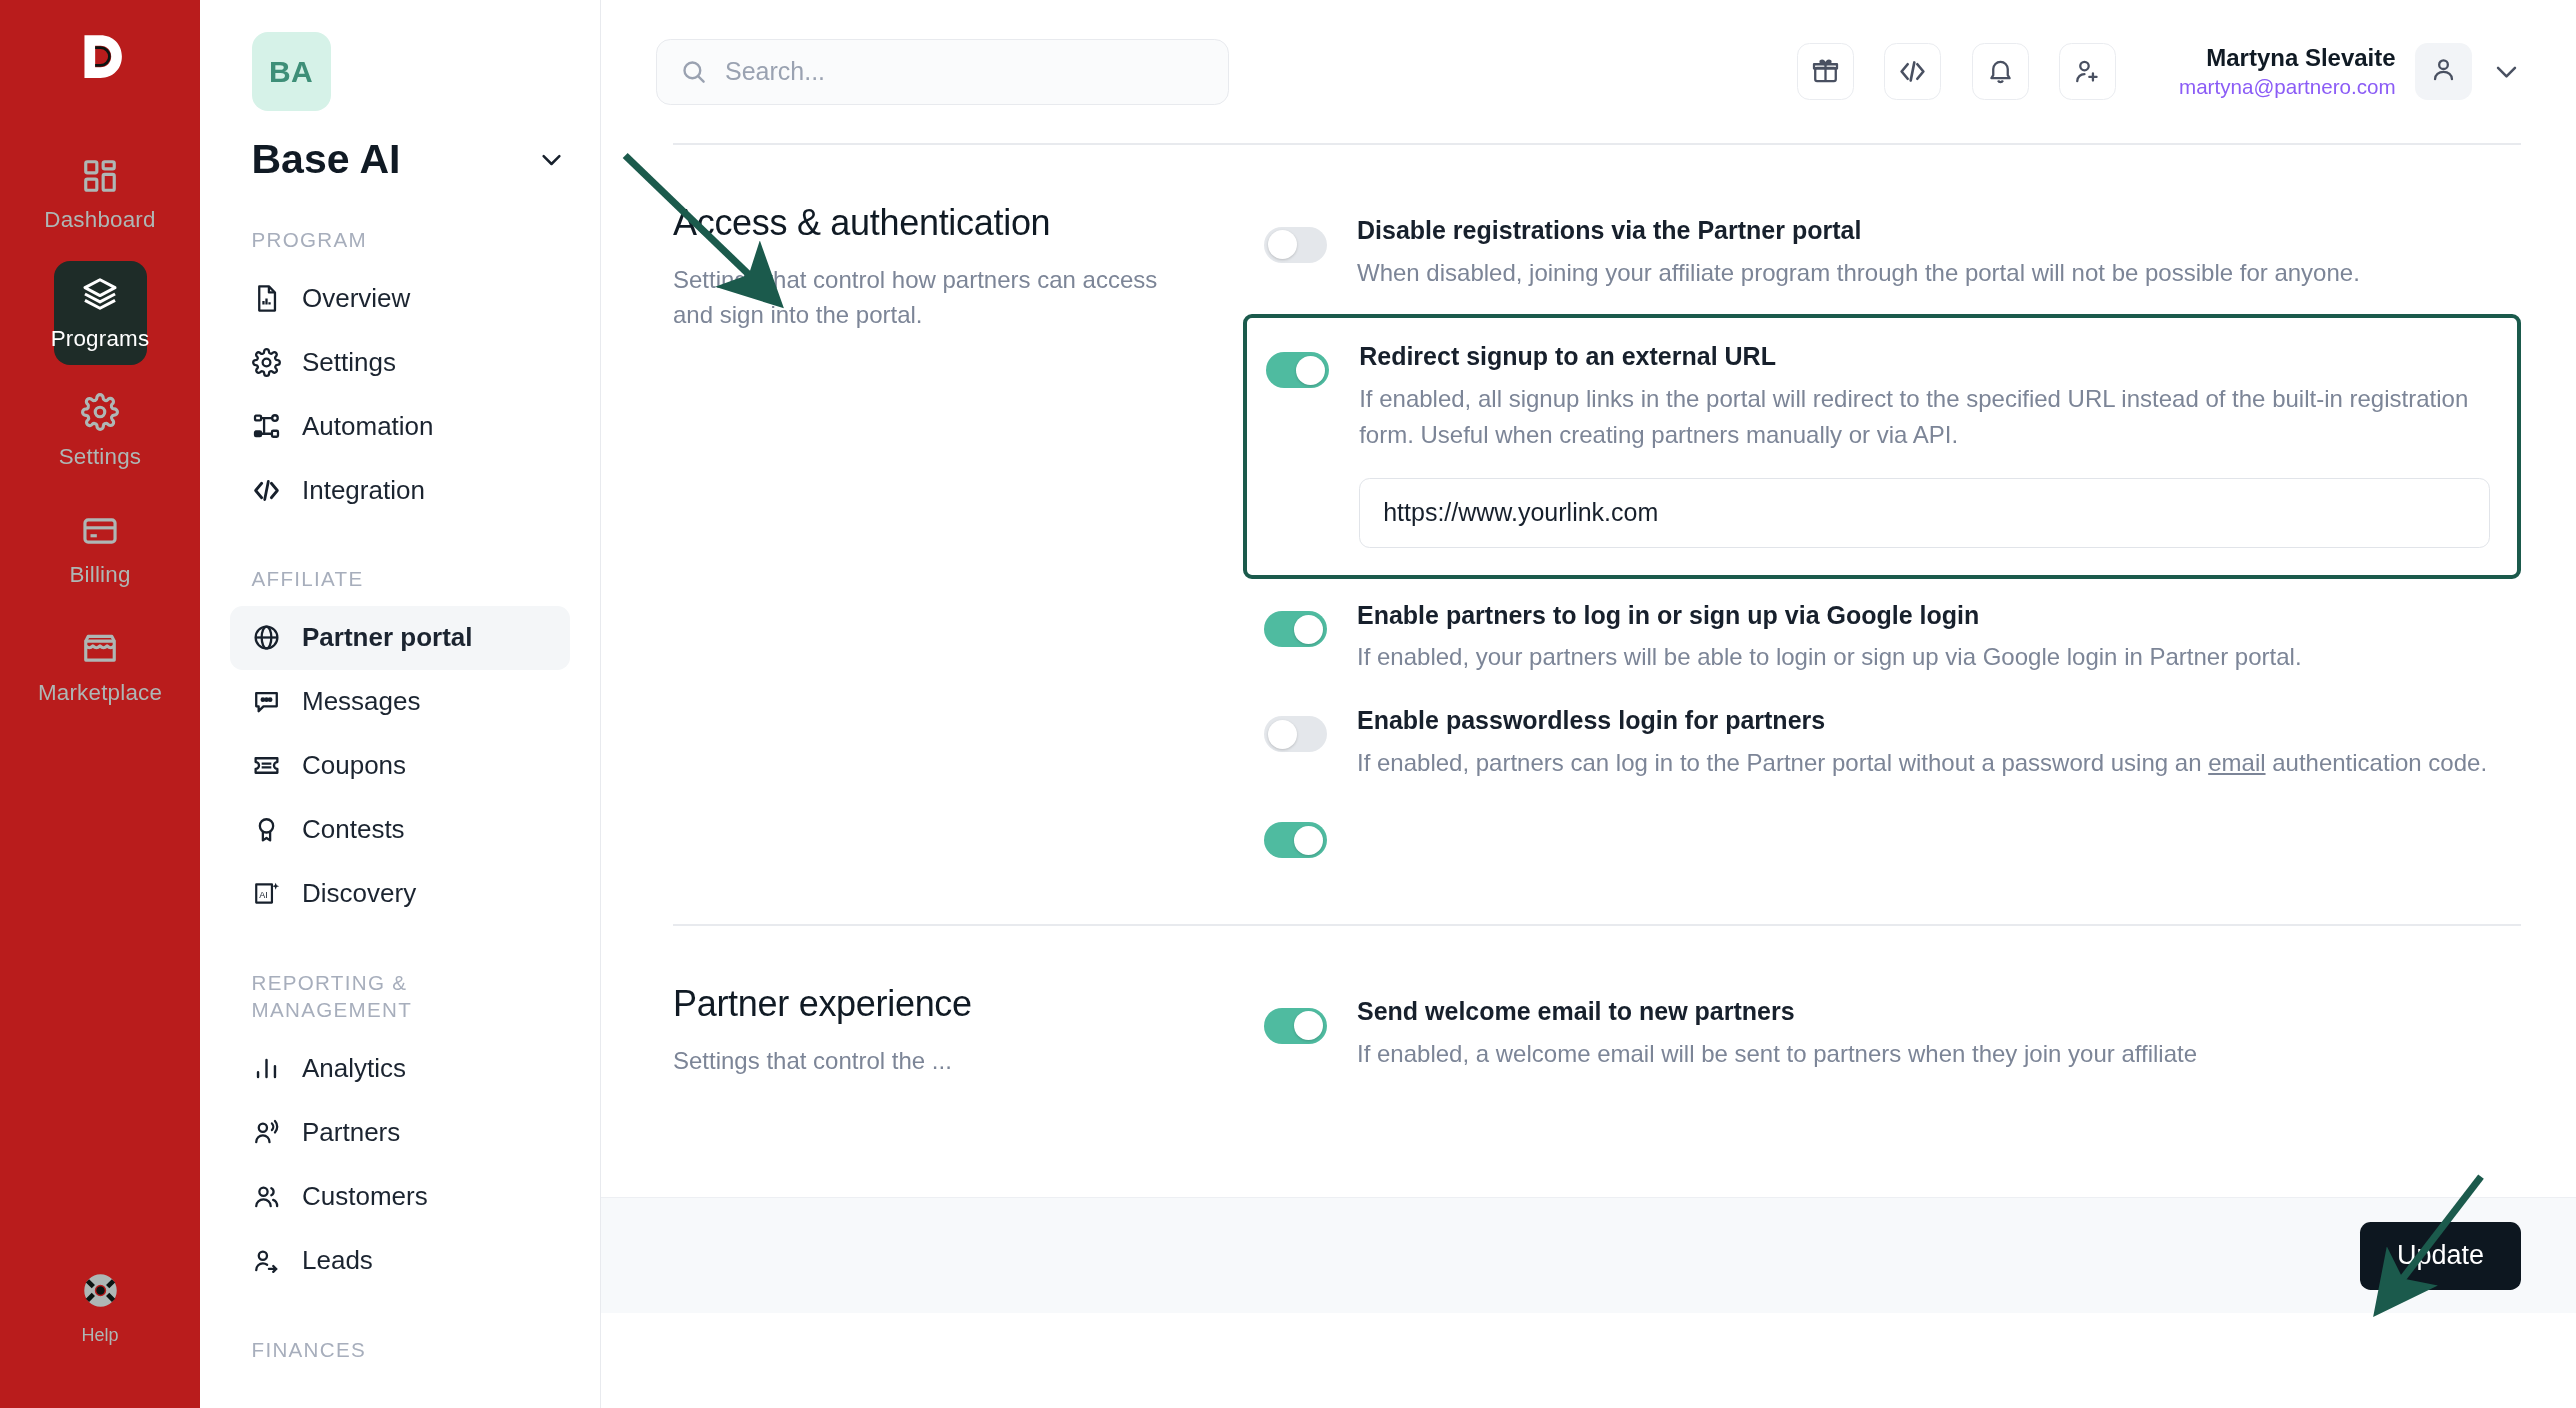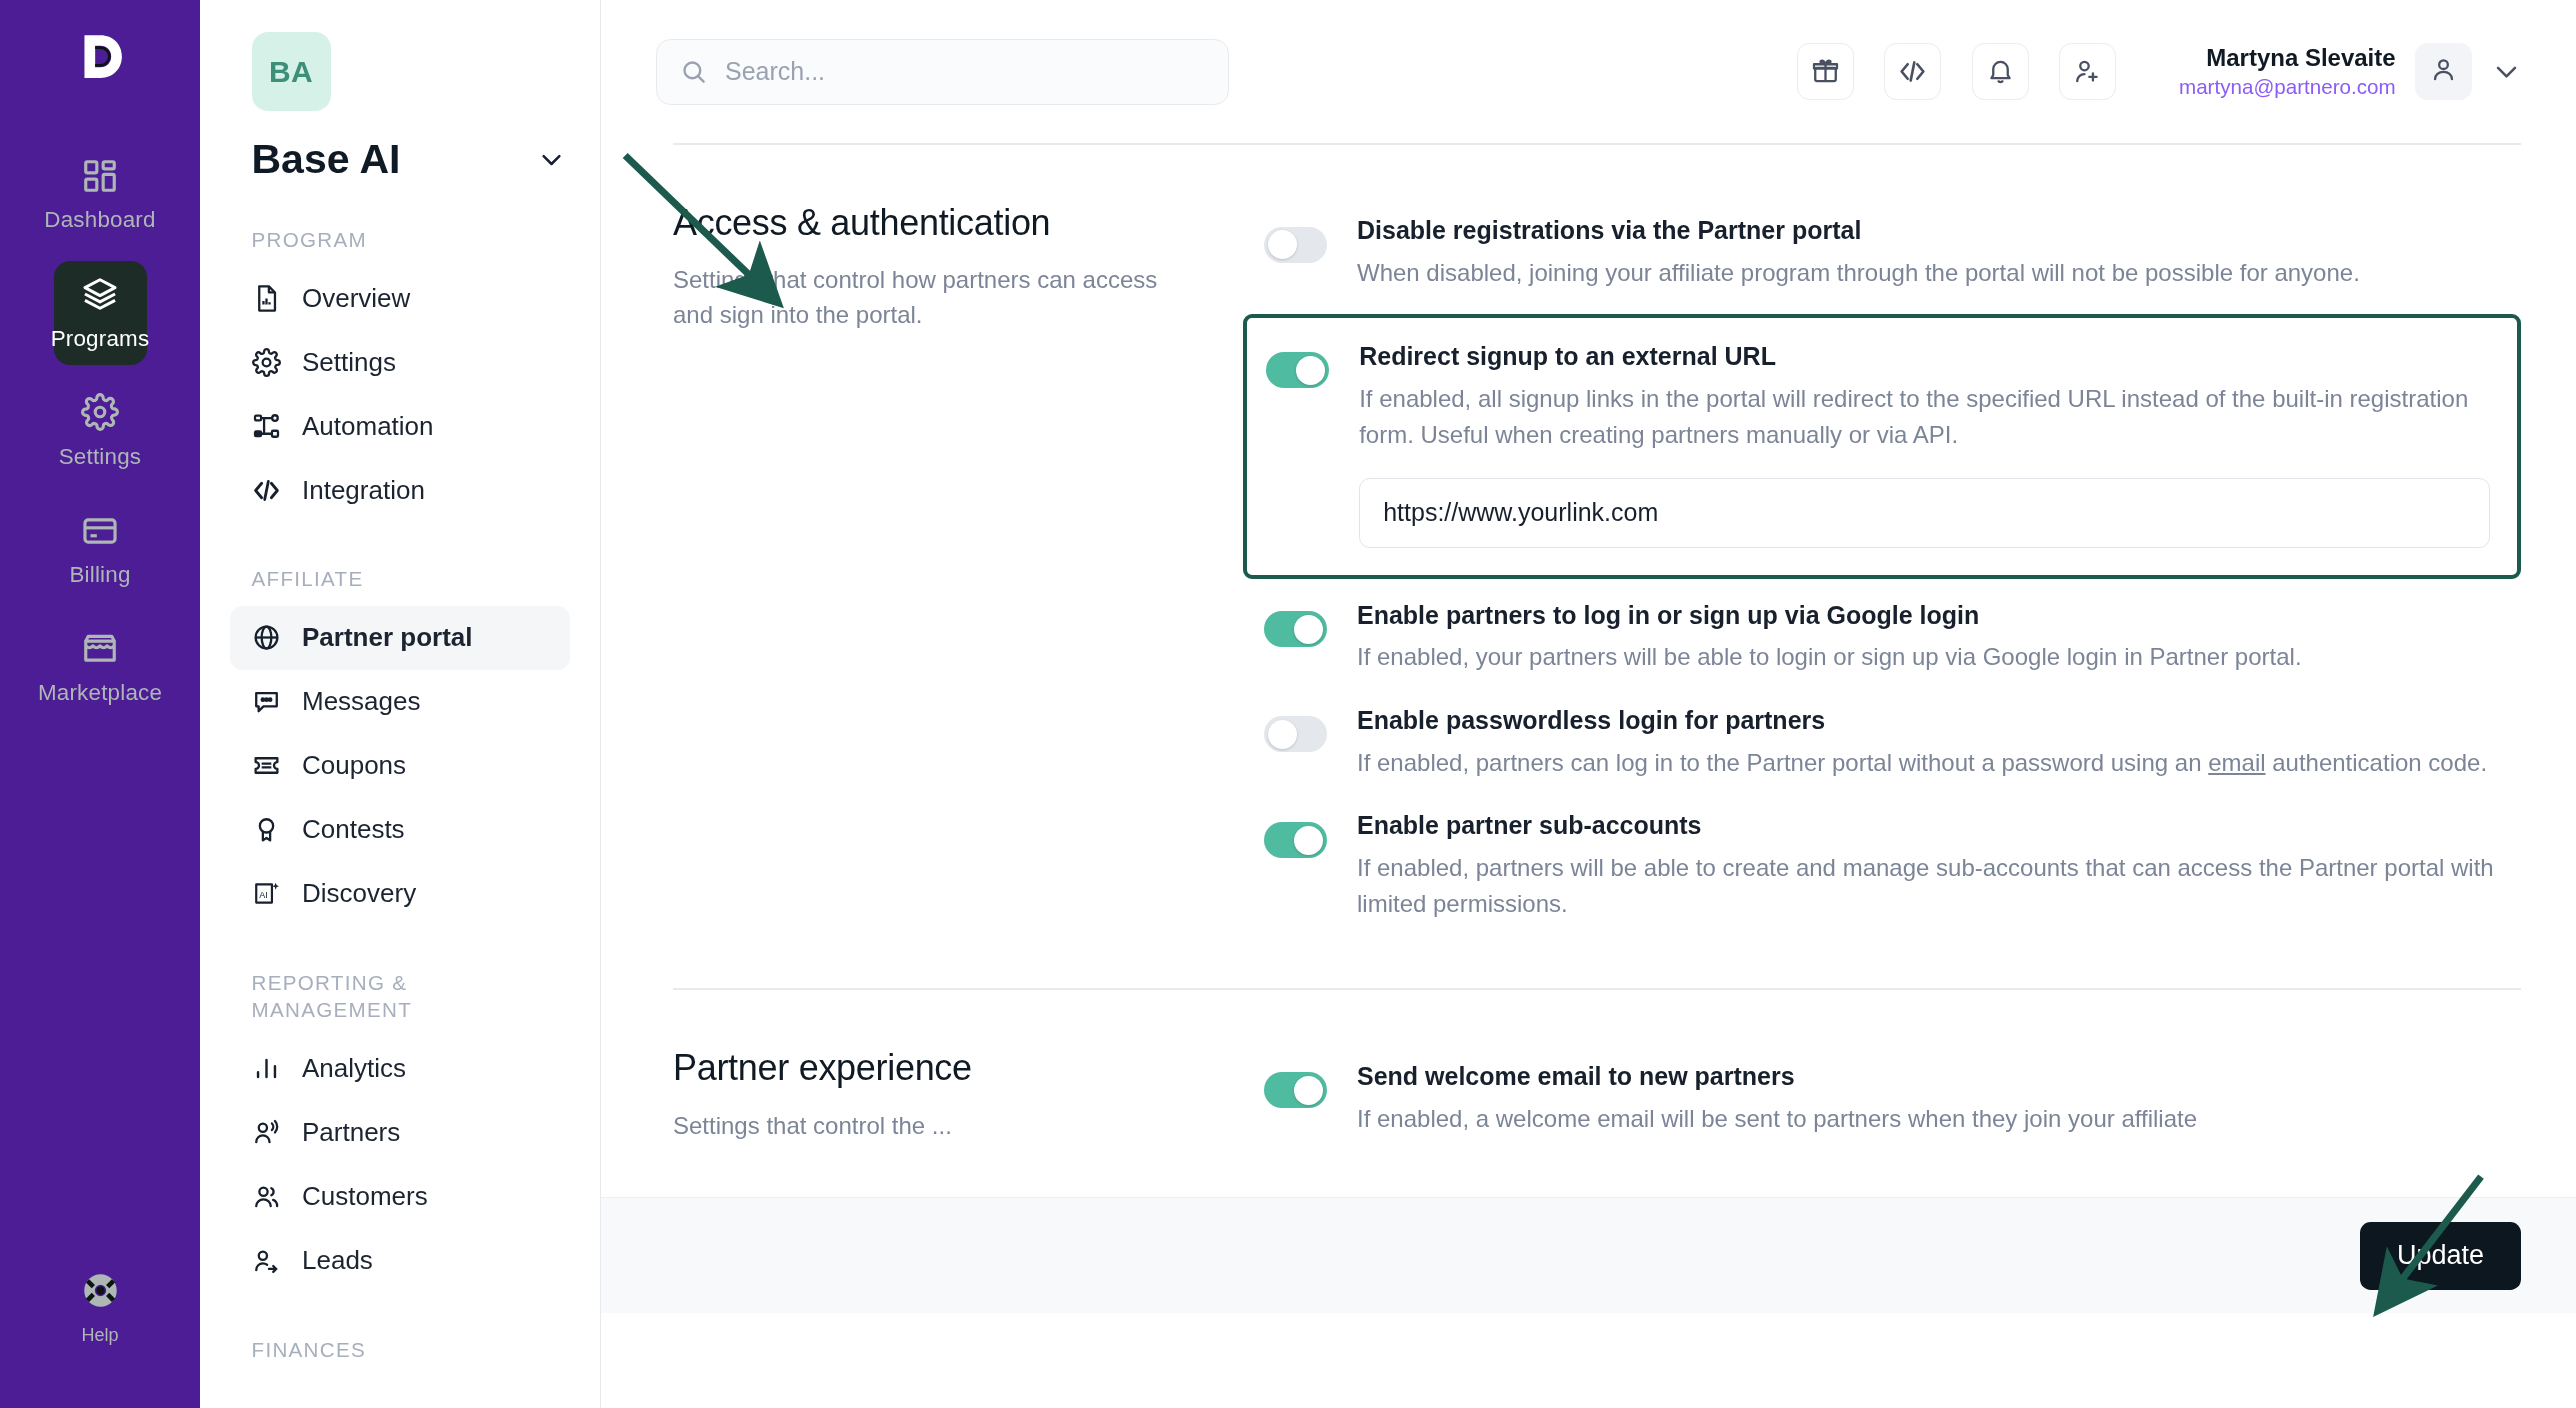--- a/index.html
+++ b/index.html
@@ -7,21 +7,21 @@
     width: 2576px; height: 1409px;
     font-family: "Liberation Sans", sans-serif;
     background: #ffffff;
     overflow: hidden;
   }
   .app { display: flex; width: 2576px; height: 1409px; position: relative; }
 
   
   .rail {
     width: 200px; flex: 0 0 200px; height: 1409px;
-    background: #4c1d95;
+    background: #b91c1c;
     display: flex; flex-direction: column; align-items: center;
     padding-top: 23px; position: relative;
   }
   .rail-logo { width: 66px; height: 66px; display: flex; align-items: center; justify-content: center; margin-bottom: 54px; }
   .rail-items { display: flex; flex-direction: column; align-items: center; gap: 14.3px; width: 100%; }
   .rail-item {
     width: 93px; height: 104px; border-radius: 16px;
     display: flex; flex-direction: column; align-items: center; justify-content: center;
     gap: 12.5px; cursor: pointer;
   }
@@ -528,24 +528,20 @@
             <div class="srow-body">
               <div class="srow-title">Enable passwordless login for partners</div>
               <div class="srow-desc"><span>If enabled, partners can log in to the Partner portal without a password using an </span><u>email</u><span> authentication code.</span></div>
             </div>
           </div>
 
           <div class="srow">
             <div class="toggle on">
                 <div class="knob"></div>
               </div>
-            <div class="srow-body">
-              <div class="srow-title">Enable partner sub-accounts</div>
-              <div class="srow-desc">If enabled, partners will be able to create and manage sub-accounts that can access the Partner portal with limited permissions.</div>
-            </div>
           </div>
 
         </div>
       </div>
 
       <div class="divider"></div>
 
       <div class="sec">
         <div class="sec-left">
           <div class="sec-title">Partner experience</div>

